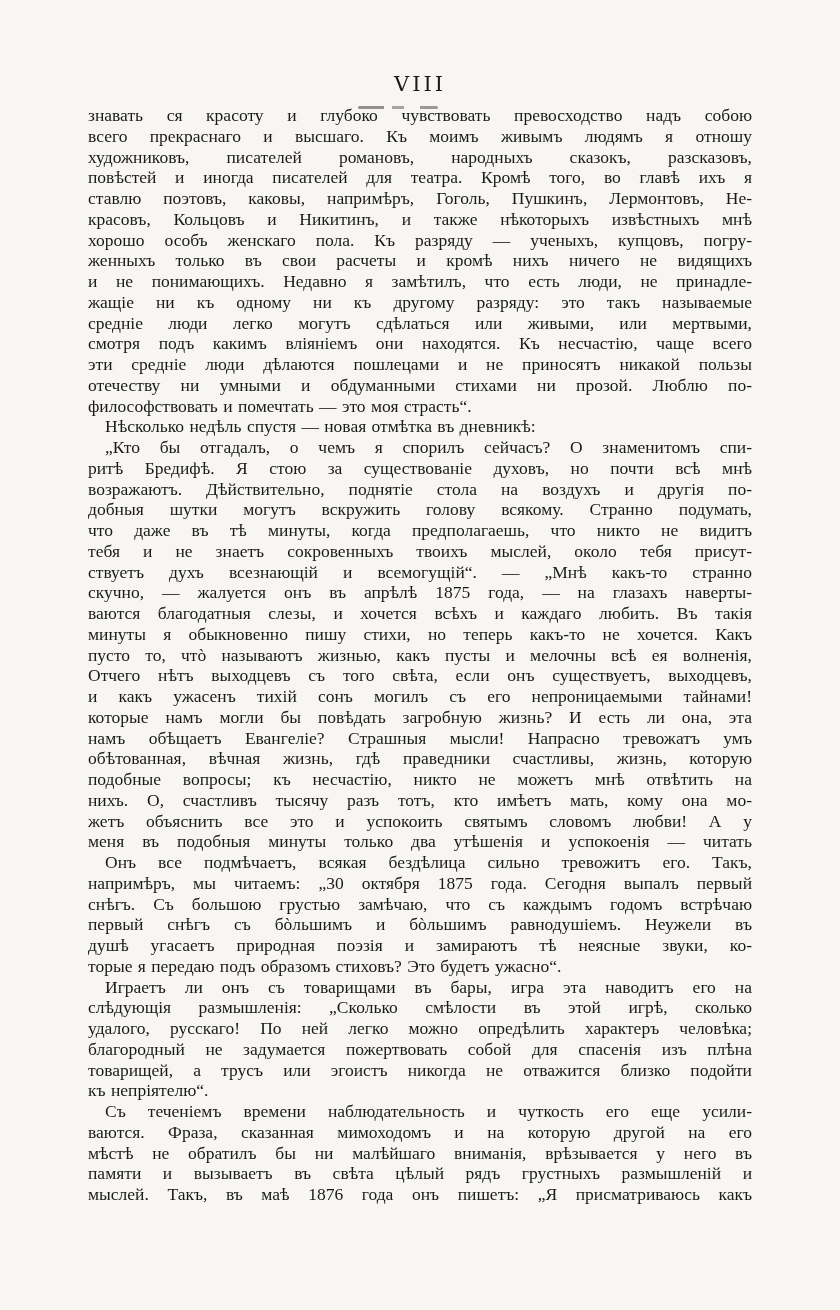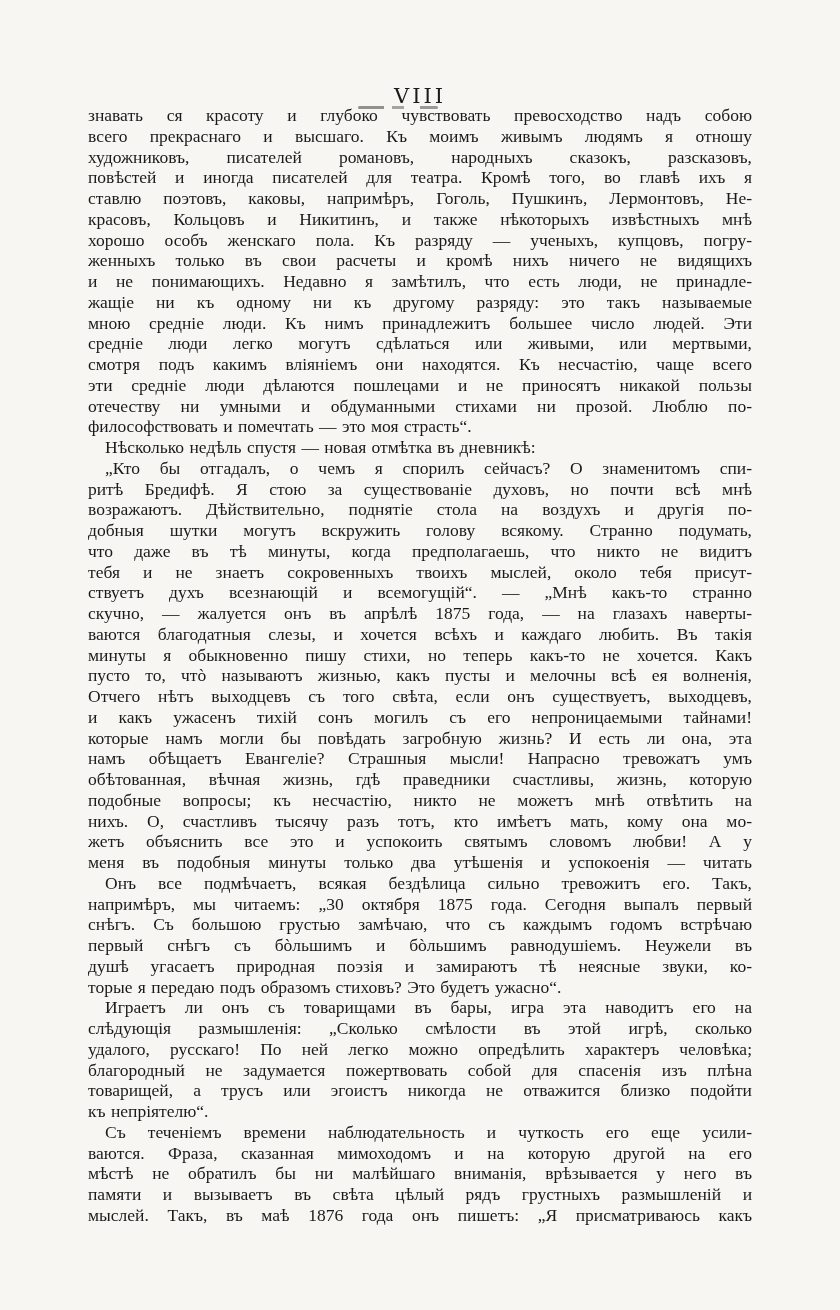--- a/index.html
+++ b/index.html
@@ -14,21 +14,21 @@
     font-family: "DejaVu Serif", "Liberation Serif", serif;
     color: #1a1a1a;
     overflow: hidden;
   }
   .page {
     position: absolute;
     inset: 0;
   }
   .running-head {
     position: absolute;
-    top: 84px;
+    top: 72px;
     left: 88px;
     width: 664px;
     text-align: center;
     font-size: 21px;
     letter-spacing: 3px;
     font-weight: normal;
   }
   .head-rule {
     position: absolute;
     top: 106px;
@@ -79,21 +79,20 @@
         <div class="line">знавать ся красоту и глубоко чувствовать превосходство надъ собою</div>
         <div class="line">всего прекраснаго и высшаго. Къ моимъ живымъ людямъ я отношу</div>
         <div class="line">художниковъ, писателей романовъ, народныхъ сказокъ, разсказовъ,</div>
         <div class="line">повѣстей и иногда писателей для театра. Кромѣ того, во главѣ ихъ я</div>
         <div class="line">ставлю поэтовъ, каковы, напримѣръ, Гоголь, Пушкинъ, Лермонтовъ, Не-</div>
         <div class="line">красовъ, Кольцовъ и Никитинъ, и также нѣкоторыхъ извѣстныхъ мнѣ</div>
         <div class="line">хорошо особъ женскаго пола. Къ разряду — ученыхъ, купцовъ, погру-</div>
         <div class="line">женныхъ только въ свои расчеты и кромѣ нихъ ничего не видящихъ</div>
         <div class="line">и не понимающихъ. Недавно я замѣтилъ, что есть люди, не принадле-</div>
         <div class="line">жащіе ни къ одному ни къ другому разряду: это такъ называемые</div>
-        <div class="line">мною средніе люди. Къ нимъ принадлежитъ большее число людей. Эти</div>
         <div class="line">средніе люди легко могутъ сдѣлаться или живыми, или мертвыми,</div>
         <div class="line">смотря подъ какимъ вліяніемъ они находятся. Къ несчастію, чаще всего</div>
         <div class="line">эти средніе люди дѣлаются пошлецами и не приносятъ никакой пользы</div>
         <div class="line">отечеству ни умными и обдуманными стихами ни прозой. Люблю по-</div>
         <div class="line lastline">философствовать и помечтать — это моя страсть“.</div>
       </div>
       <div class="para indent">
         <div class="line lastline">Нѣсколько недѣль спустя — новая отмѣтка въ дневникѣ:</div>
       </div>
       <div class="para indent">

